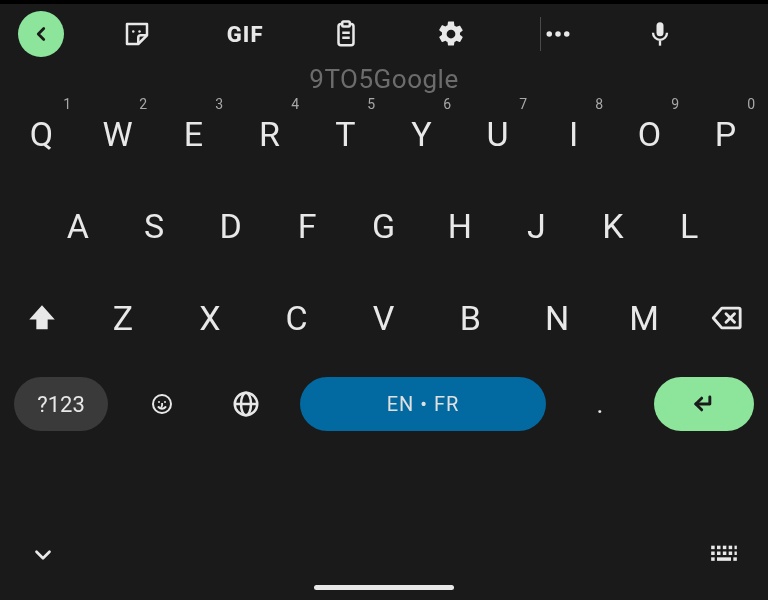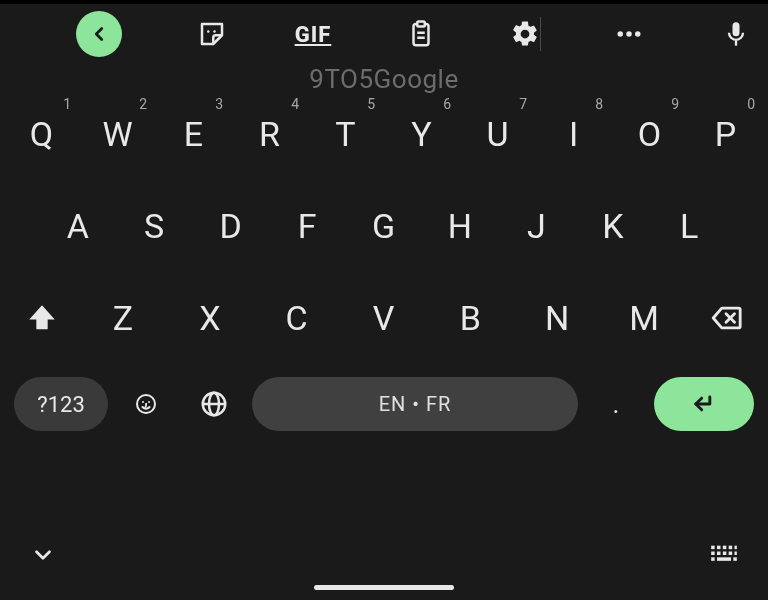--- a/index.html
+++ b/index.html
@@ -21,22 +21,21 @@
     display: flex;
     align-items: center;
     padding: 0 18px;
     gap: 0;
     position: relative;
   }
   .tb-slot {
     flex: 1;
     display: flex;
     align-items: center;
-    justify-content: flex-end;
-    text-decoration: underline;
+    justify-content: flex-start;
   }
   .back-btn {
     width: 46px;
     height: 46px;
     border-radius: 50%;
     background: #8ce59b;
     display: flex;
     align-items: center;
     justify-content: center;
   }
@@ -97,21 +96,21 @@
     align-items: center;
     justify-content: center;
   }
   .row3-mid {
     flex: 1;
     display: flex;
   }
   .row3-mid .key { flex: 1; }
   .row4 {
     height: 80px;
-    gap: 8px;
+    gap: 24px;
     padding: 0 10px;
   }
   .pill {
     height: 54px;
     border-radius: 28px;
     display: flex;
     align-items: center;
     justify-content: center;
   }
   .sym-key {
@@ -129,21 +128,21 @@
     position: relative;
   }
   .emoji-comma {
     position: absolute;
     bottom: 6px;
     font-size: 20px;
     color: #e8e8e8;
   }
   .space-key {
     flex: 1;
-    background: #404040;
+    background: #0369a1;
     font-size: 20px;
     color: #e0e0e0;
     letter-spacing: 1px;
   }
   .period-key {
     width: 60px;
     display: flex;
     align-items: center;
     justify-content: center;
     font-size: 26px;

